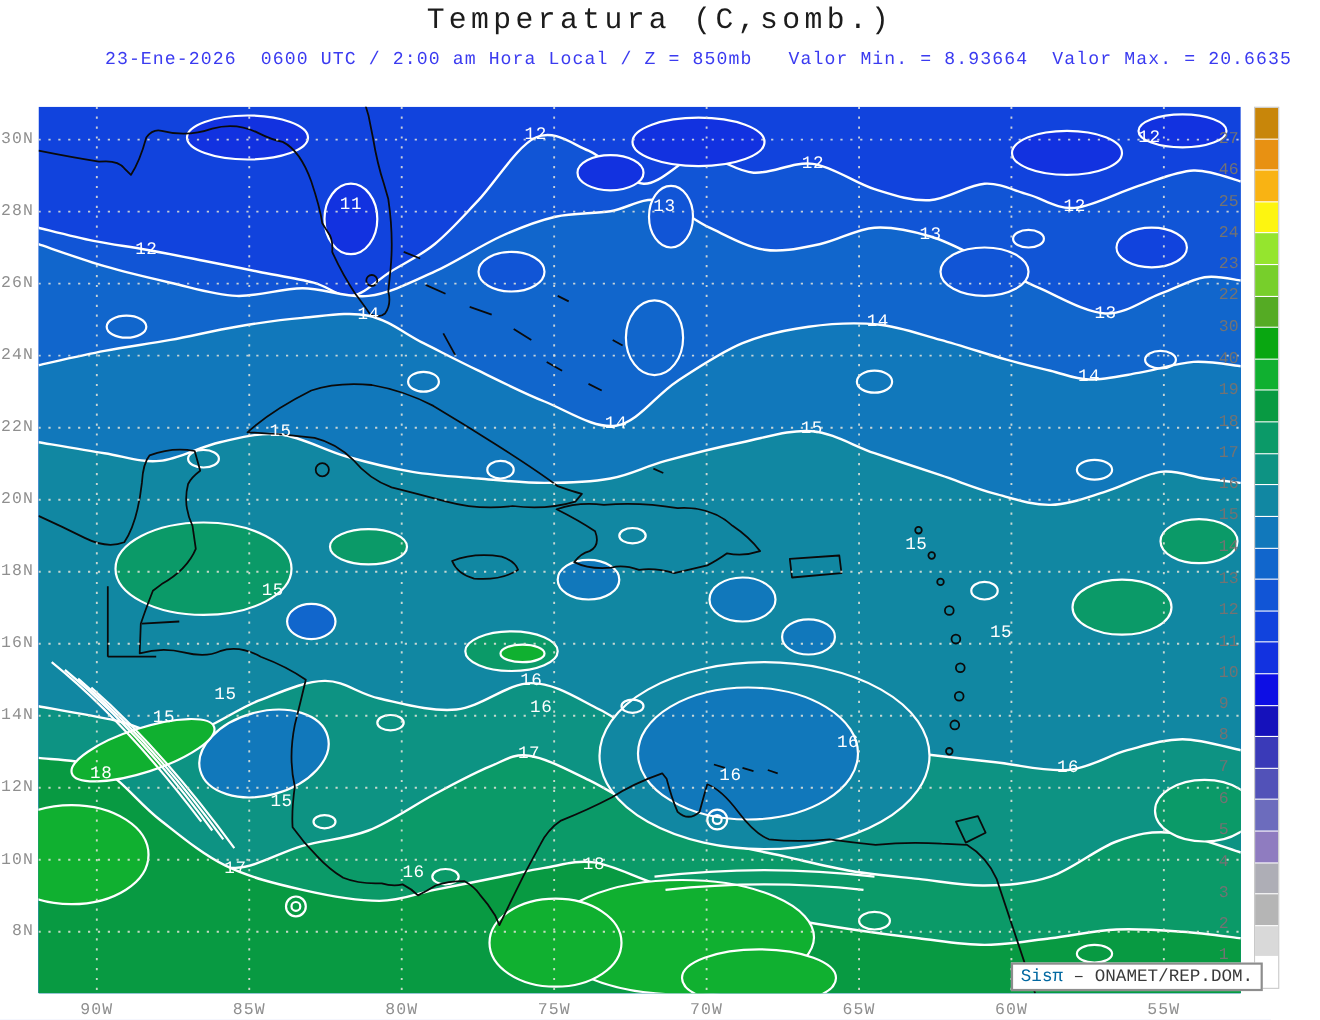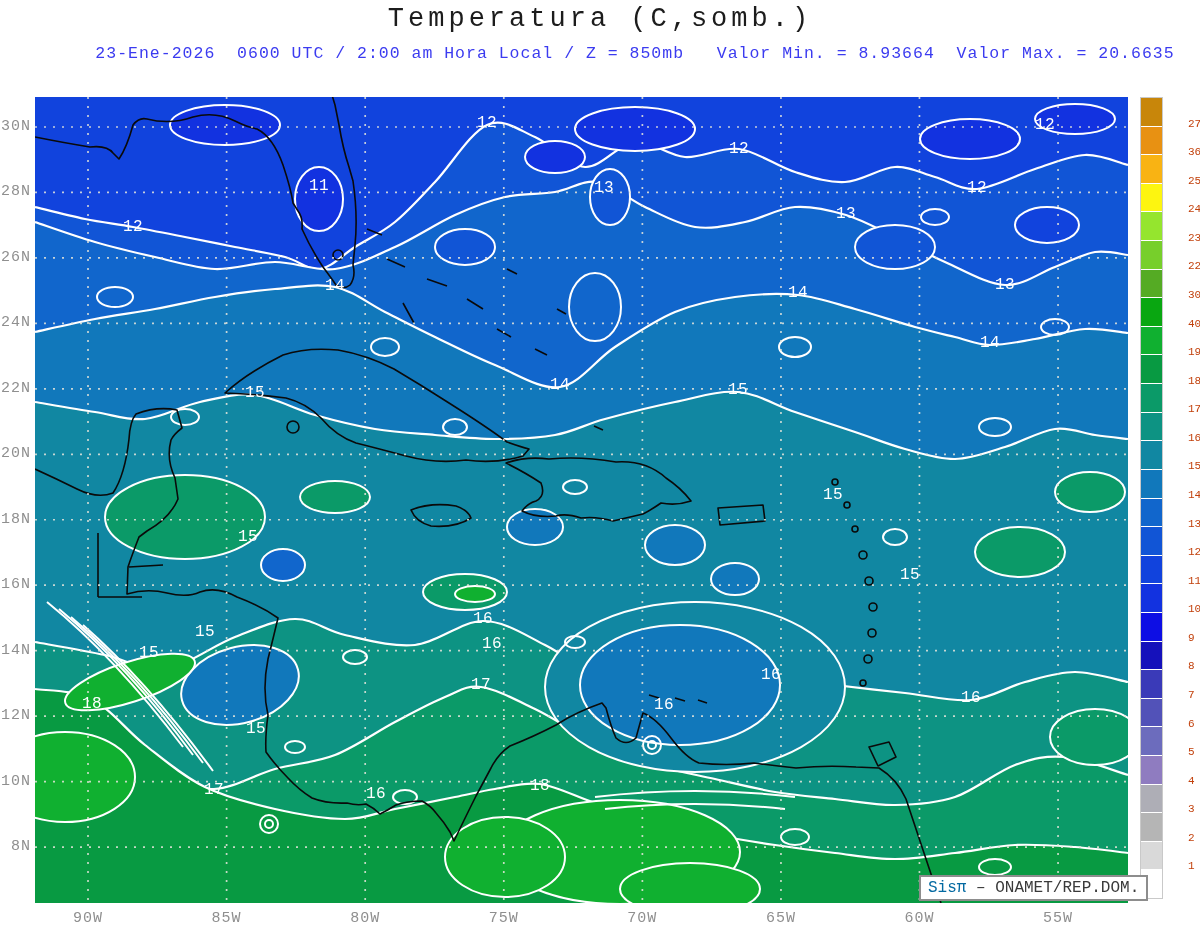--- a/index.html
+++ b/index.html
@@ -16,21 +16,21 @@
   .lat-label{position:absolute;right:calc(100% + 4px);width:40px;text-align:right;
              font-size:15px;color:#8f8f8f;letter-spacing:1px;}
   .lon-label{position:absolute;top:calc(100% + 7px);width:50px;margin-left:-25px;text-align:center;
              font-size:15px;color:#8f8f8f;letter-spacing:1px;}
   .c-label{position:absolute;transform:translate(-50%,-52%);color:#ffffff;
            font-size:16px;letter-spacing:0.5px;}
   #cbar{position:absolute;left:1141px;top:98px;width:21px;height:800px;
         display:flex;flex-direction:column;outline:1px solid #c9c9c9;background:#fff;}
   .cb-cell{flex:1;margin-bottom:1px;}
   .cb-cell:last-child{margin-bottom:0;}
-  .cb-label{position:absolute;left:1188px;font-size:11px;color:#c2410c;}
+  .cb-label{position:absolute;left:1108px;font-size:15px;color:#737373;}
   #brand{position:absolute;left:919px;top:875px;background:#fff;border:2px solid #8d8d8d;
          padding:0 7px;font-size:16px;line-height:22px;white-space:pre;}
   #brand .b1{color:#0369a1;}
   #brand .b2{color:#3a3a3a;}
 </style>
 </head>
 <body>
 
 <div id="page">
 
@@ -248,21 +248,21 @@
       <div class="cb-cell" style="background: rgb(82, 82, 184);"></div>
       <div class="cb-cell" style="background: rgb(108, 108, 189);"></div>
       <div class="cb-cell" style="background: rgb(143, 124, 192);"></div>
       <div class="cb-cell" style="background: rgb(174, 174, 182);"></div>
       <div class="cb-cell" style="background: rgb(181, 181, 181);"></div>
       <div class="cb-cell" style="background: rgb(217, 217, 217);"></div>
       <div class="cb-cell" style="background: rgb(255, 255, 255);"></div>
     </div>
   <div id="cbar-labels">
       <span class="cb-label" style="top: 117.571px;">27</span>
-      <span class="cb-label" style="top: 146.143px;">36</span>
+      <span class="cb-label" style="top: 146.143px;">46</span>
       <span class="cb-label" style="top: 174.714px;">25</span>
       <span class="cb-label" style="top: 203.286px;">24</span>
       <span class="cb-label" style="top: 231.857px;">23</span>
       <span class="cb-label" style="top: 260.429px;">22</span>
       <span class="cb-label" style="top: 289px;">30</span>
       <span class="cb-label" style="top: 317.571px;">40</span>
       <span class="cb-label" style="top: 346.143px;">19</span>
       <span class="cb-label" style="top: 374.714px;">18</span>
       <span class="cb-label" style="top: 403.286px;">17</span>
       <span class="cb-label" style="top: 431.857px;">16</span>

